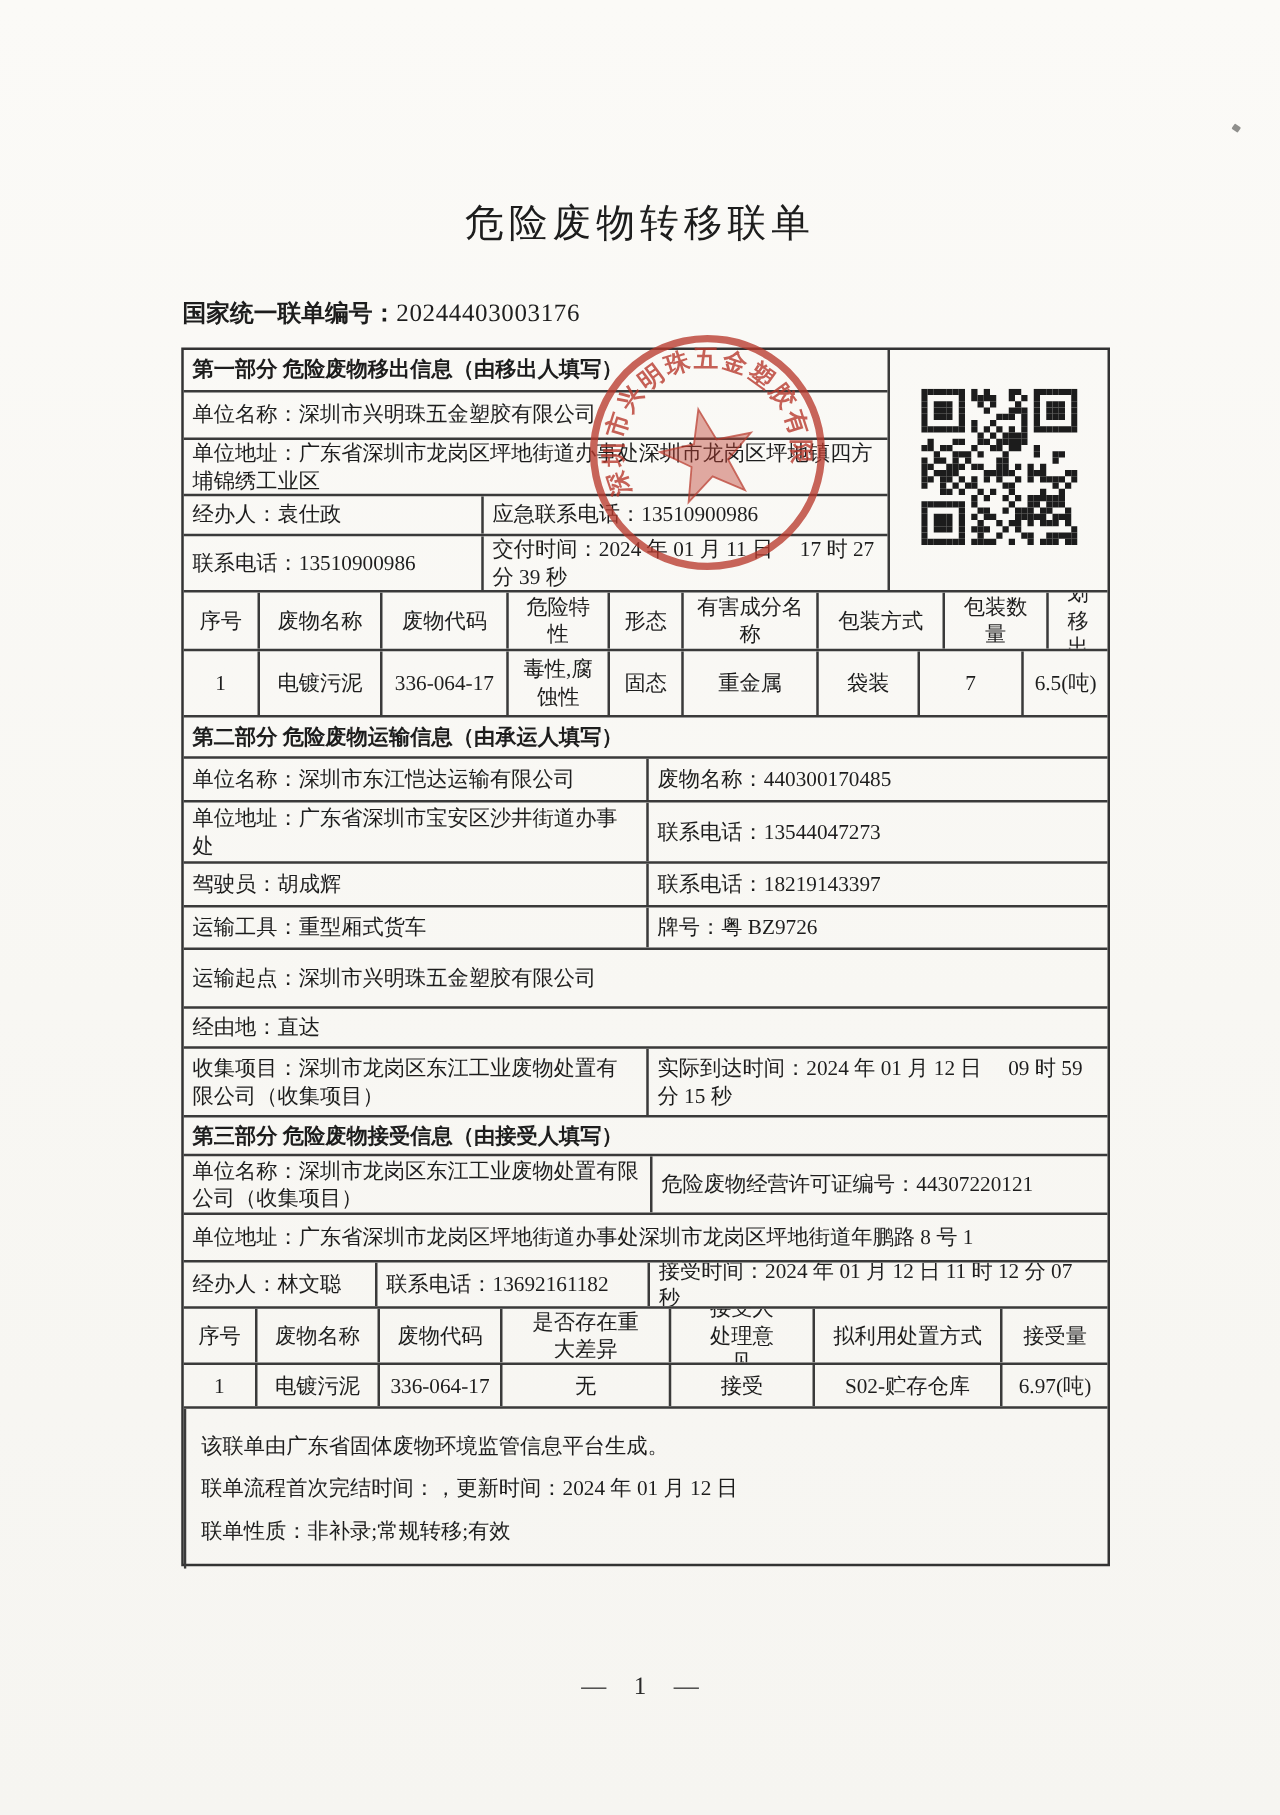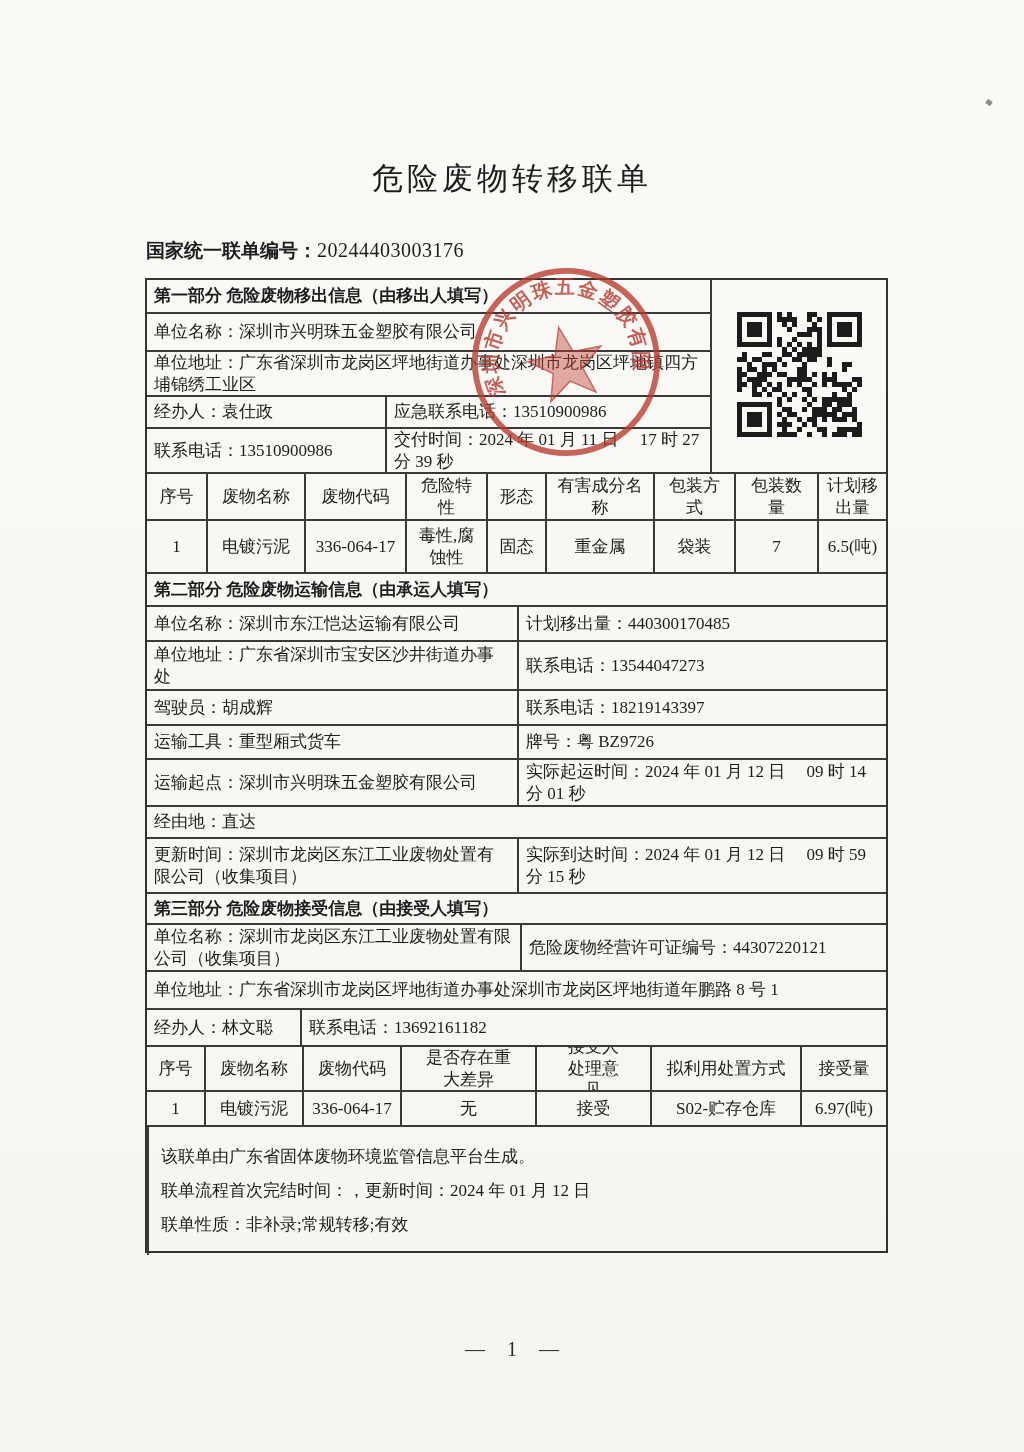--- a/index.html
+++ b/index.html
@@ -405,21 +405,21 @@
         </div>
       <div class="cell center" style="width:81px">
           <div class="t">危险特性</div>
         </div>
       <div class="cell center" style="width:59px">
           <div class="t">形态</div>
         </div>
       <div class="cell center" style="width:108px">
           <div class="t">有害成分名称</div>
         </div>
-      <div class="cell center" style="width:81px">
+      <div class="cell center" style="width:101px">
           <div class="t">包装方式</div>
         </div>
       <div class="cell center" style="width:83px">
           <div class="t">包装数量</div>
         </div>
       <div class="cell center" style="flex:1">
           <div class="t">计划移出量</div>
         </div>
     </div>
 
@@ -456,21 +456,21 @@
     <div class="row" style="height:33px">
       <div class="cell first bold" style="flex:1">
           <div class="t">第二部分  危险废物运输信息（由承运人填写）</div>
         </div>
     </div>
     <div class="row" style="height:35px">
       <div class="cell first" style="width:370px">
           <div class="t"><span>单位名称：</span><span>深圳市东江恺达运输有限公司</span></div>
         </div>
       <div class="cell" style="flex:1">
-          <div class="t"><span>计划移出量：</span><span>440300170485</span></div>
+          <div class="t"><span>废物名称：</span><span>440300170485</span></div>
         </div>
     </div>
     <div class="row" style="height:49px">
       <div class="cell first" style="width:370px">
           <div class="t"><span>单位地址：</span><span>广东省深圳市宝安区沙井街道办事处</span></div>
         </div>
       <div class="cell" style="flex:1">
           <div class="t"><span>联系电话：</span><span>13544047273</span></div>
         </div>
     </div>
@@ -487,32 +487,29 @@
           <div class="t"><span>运输工具：</span><span>重型厢式货车</span></div>
         </div>
       <div class="cell" style="flex:1">
           <div class="t"><span>牌号：</span><span>粤 BZ9726</span></div>
         </div>
     </div>
     <div class="row" style="height:47px">
       <div class="cell first" style="width:370px">
           <div class="t"><span>运输起点：</span><span>深圳市兴明珠五金塑胶有限公司</span></div>
         </div>
-      <div class="cell" style="flex:1">
-          <div class="t"><span>实际起运时间：</span><span>2024 年 01 月 12 日　 09 时 14 分 01 秒</span></div>
-        </div>
     </div>
     <div class="row" style="height:32px">
       <div class="cell first" style="flex:1">
           <div class="t"><span>经由地：</span><span>直达</span></div>
         </div>
     </div>
     <div class="row" style="height:55px">
       <div class="cell first" style="width:370px">
-          <div class="t"><span>更新时间：</span><span>深圳市龙岗区东江工业废物处置有限公司（收集项目）</span></div>
+          <div class="t"><span>收集项目：</span><span>深圳市龙岗区东江工业废物处置有限公司（收集项目）</span></div>
         </div>
       <div class="cell" style="flex:1">
           <div class="t"><span>实际到达时间：</span><span>2024 年 01 月 12 日　 09 时 59 分 15 秒</span></div>
         </div>
     </div>
 
     <div class="row" style="height:31px">
       <div class="cell first bold" style="flex:1">
           <div class="t">第三部分  危险废物接受信息（由接受人填写）</div>
         </div>
@@ -529,20 +526,23 @@
       <div class="cell first" style="flex:1">
           <div class="t"><span>单位地址：</span><span>广东省深圳市龙岗区坪地街道办事处深圳市龙岗区坪地街道年鹏路 8 号 1</span></div>
         </div>
     </div>
     <div class="row" style="height:37px">
       <div class="cell first" style="width:153px">
           <div class="t"><span>经办人：</span><span>林文聪</span></div>
         </div>
       <div class="cell" style="width:218px">
           <div class="t"><span>联系电话：</span><span>13692161182</span></div>
+        </div>
+      <div class="cell" style="flex:1">
+          <div class="t"><span>接受时间：</span><span>2024 年 01 月 12 日 11 时 12 分 07 秒</span></div>
         </div>
     </div>
 
     <div class="row" style="height:45px">
       <div class="cell first center" style="width:57px">
           <div class="t">序号</div>
         </div>
       <div class="cell center" style="width:98px">
           <div class="t">废物名称</div>
         </div>

